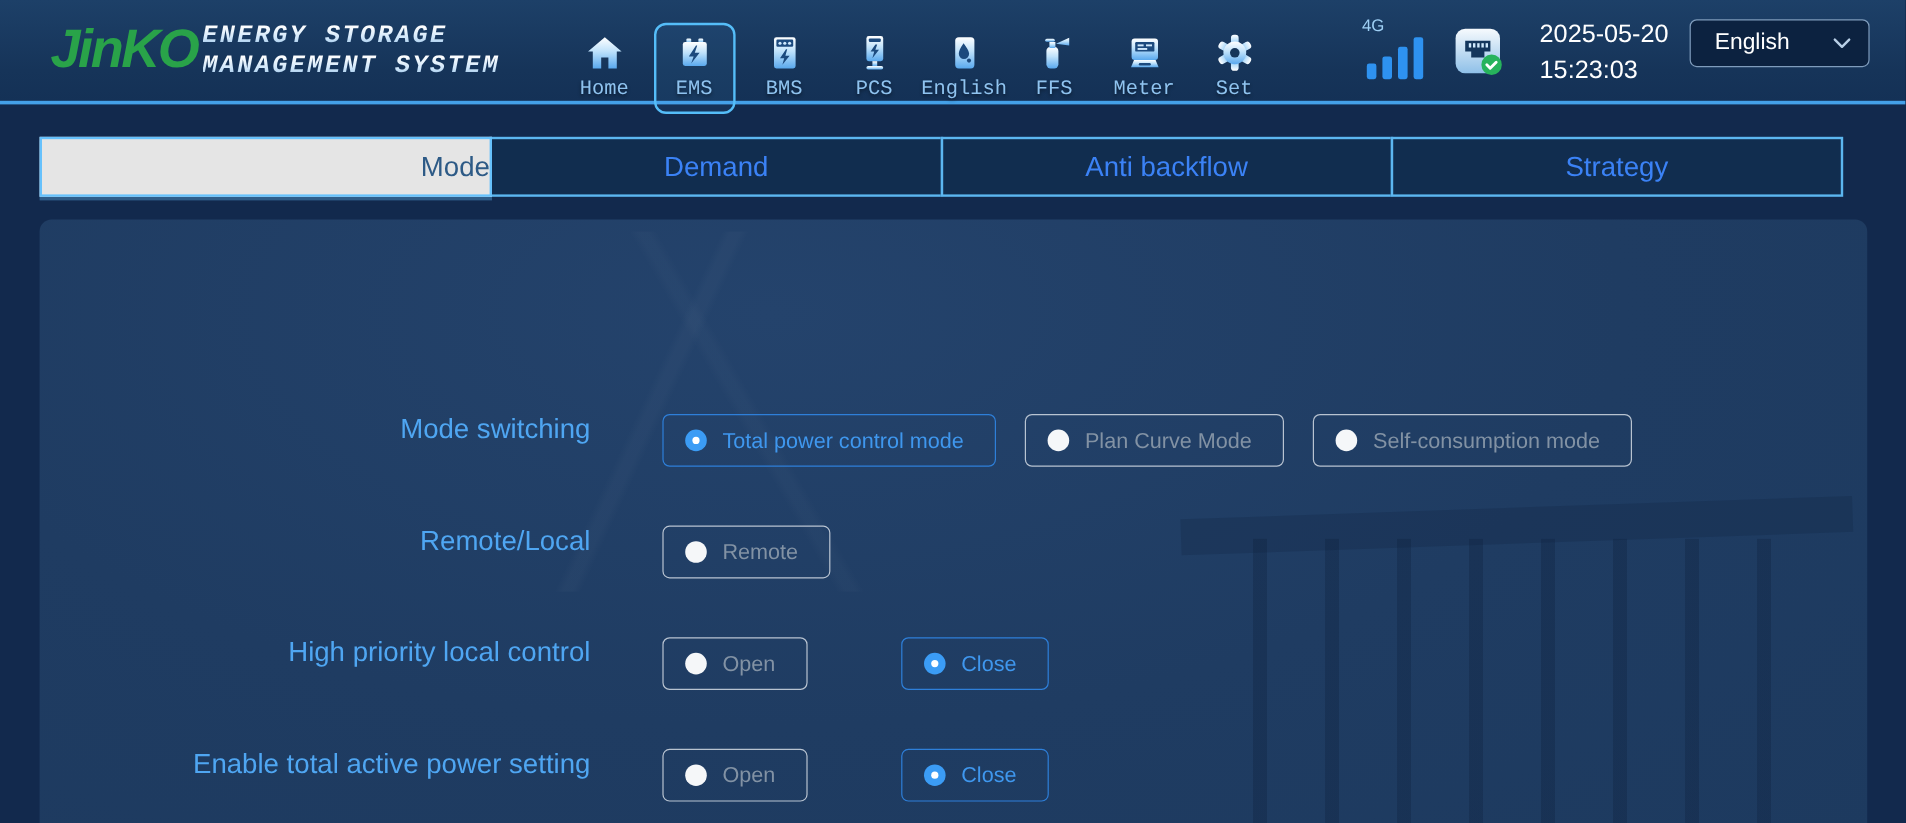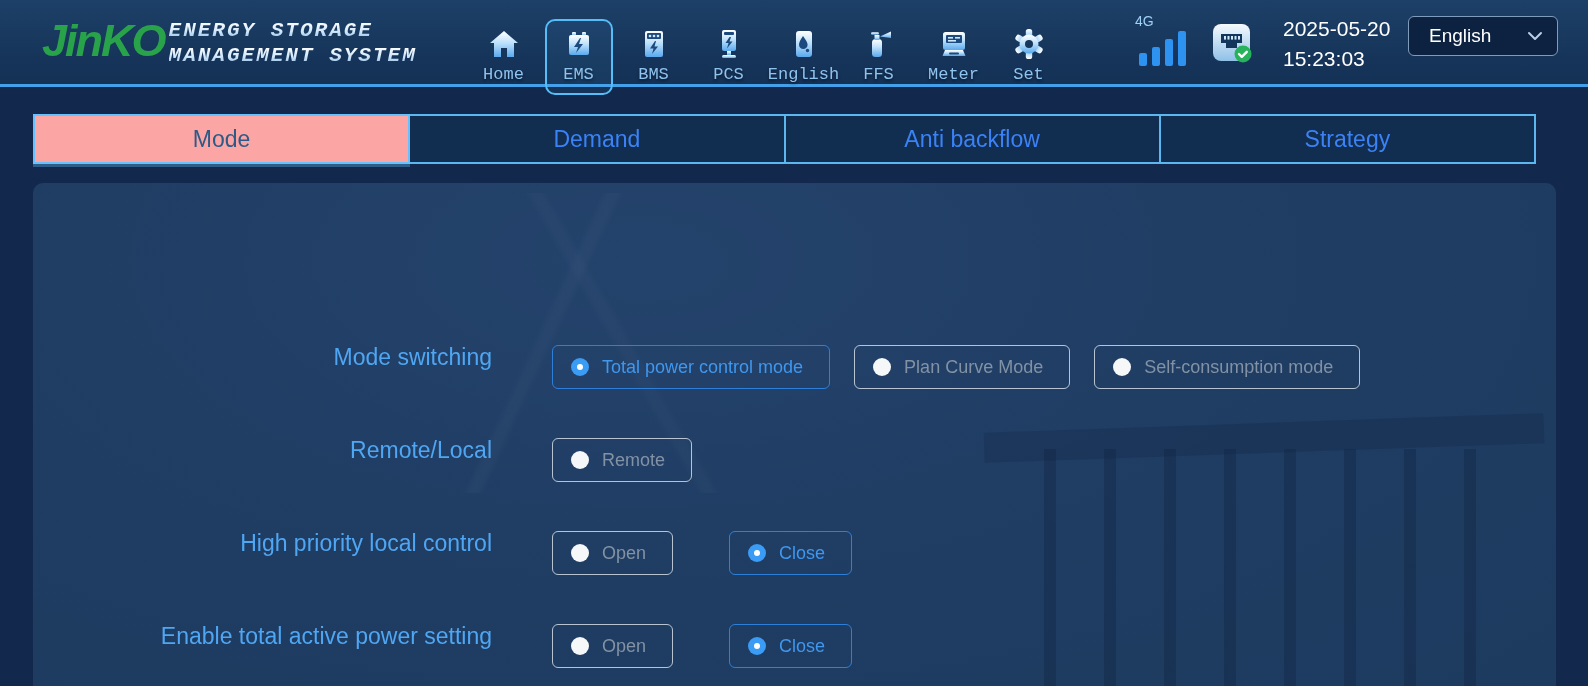--- a/index.html
+++ b/index.html
@@ -62,22 +62,23 @@
 
   
   .tabbar { position:absolute; left:33px; top:114px; width:1503px; height:50px; display:flex; }
   .tab {
     flex:1; display:flex; align-items:center; justify-content:center;
     font-size:23px; cursor:pointer;
     background:#112d4f; border:2px solid #5cb6f0; color:#3b82f6;
   }
   .tab + .tab { margin-left:-2px; }
   .tab.active {
-    background:#fca5a5; border-color:#66c1fc; color:#2d5a86; z-index:2;
+    background:#e5e5e5; border-color:#66c1fc; color:#2d5a86; z-index:2;
     box-shadow:0 3px 0 rgba(102,193,252,0.35);
+    justify-content:flex-end;
   }
 
   
   .panel {
     position:absolute; left:33px; top:183px; width:1523px; height:520px;
     border-radius:10px; overflow:hidden;
     background:radial-gradient(ellipse at 40% 15%, #24436c 0%, #1f3c62 55%, #1d3a5f 100%);
   }
   .decor-container {
     position:absolute; right:72px; bottom:-16px; width:440px; height:270px;
@@ -90,21 +91,21 @@
   .decor-blade {
     position:absolute; left:200px; top:10px; width:620px; height:300px;
     background:
       linear-gradient(115deg, transparent 48.5%, rgba(255,255,255,0.025) 49.5% 50.5%, transparent 51.5%),
       linear-gradient(60deg, transparent 58.5%, rgba(255,255,255,0.02) 59.5% 60.5%, transparent 61.5%);
   }
 
   .form { position:absolute; left:0; top:152px; width:100%; display:flex; flex-direction:column; gap:49px; }
   .row { display:flex; align-items:center; height:44px; }
   .row-label { width:459px; text-align:right; color:#4fa6f2; font-size:23px; white-space:nowrap; }
-  .options { display:flex; margin-left:60px; gap:56px; }
+  .options { display:flex; margin-left:60px; gap:78px; }
   .row.tight .options { gap:24px; }
 
   .opt {
     height:44px; border-radius:6px; display:flex; align-items:center;
     padding:0 26px 0 18px; font-size:18px; cursor:pointer; white-space:nowrap;
     background:transparent;
     margin-top:20px;
   }
   .opt .radio { width:18px; height:18px; border-radius:50%; margin-right:13px; position:relative; flex:none; }
   .opt.sel { border:1px solid #2e7fd9; color:#3f97ee; }

